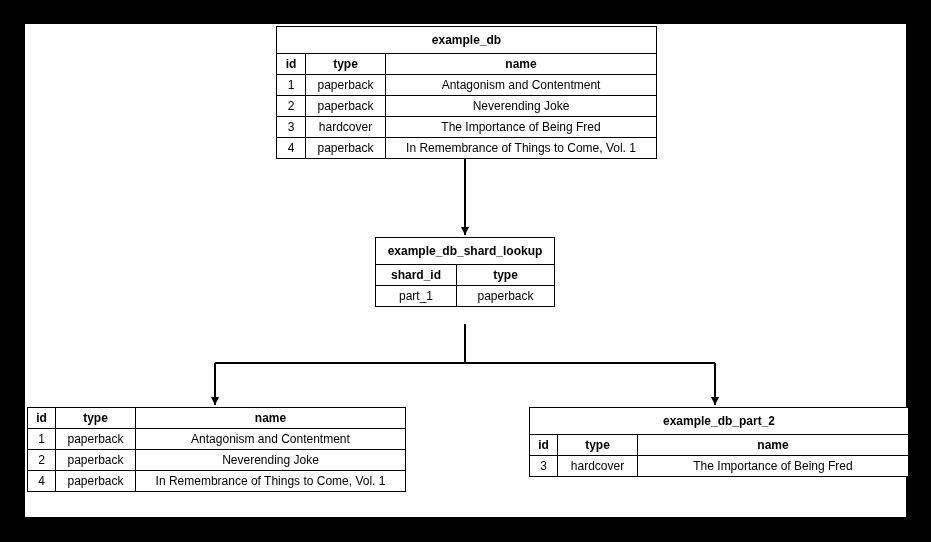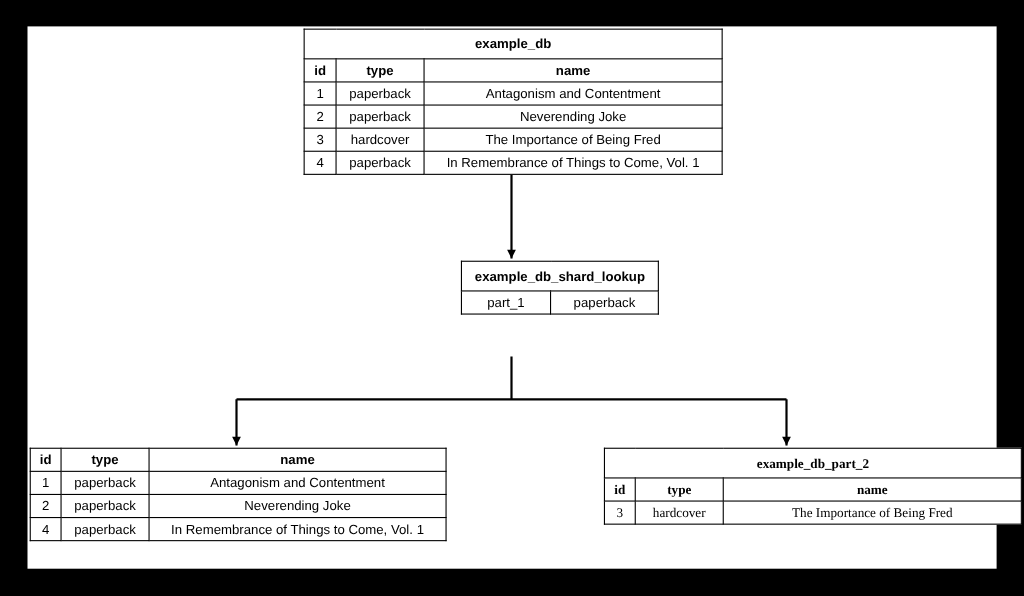--- a/index.html
+++ b/index.html
@@ -52,23 +52,23 @@
     font-weight: normal;
   }
   table.dbtable tr.title-row th {
     height: 26px;
     font-weight: bold;
   }
   table.dbtable tr.header-row th {
     font-weight: bold;
   }
   #tbl-example-db   { left: 251px; top: 2px;   width: 380px; }
-  #tbl-shard-lookup { left: 350px; top: 213px; width: 179px; margin-left: 44px; }
+  #tbl-shard-lookup { left: 350px; top: 213px; width: 179px; }
   #tbl-part-1       { left: 2px;   top: 383px; width: 378px; }
-  #tbl-part-2       { left: 524px; top: 383px; width: 379px; font-family: Liberation Serif, serif; }
+  #tbl-part-2       { left: 504px; top: 383px; width: 379px; }
 </style>
 </head>
 <body>
 
 <div class="frame">
   <div class="canvas">
 
     <svg class="connectors" viewBox="0 0 881 493" xmlns="http://www.w3.org/2000/svg">
       <defs>
         <marker id="arrowhead" markerUnits="userSpaceOnUse" markerWidth="12" markerHeight="12" refX="9" refY="5" orient="auto">
@@ -121,20 +121,24 @@
 
     <table class="dbtable" id="tbl-shard-lookup">
       <colgroup>
           <col style="width:81px">
           <col style="width:98px">
         </colgroup>
       <tbody>
           <tr class="title-row">
         <th colspan="2">example_db_shard_lookup</th>
       </tr>
+      <tr class="header-row">
+        <th>shard_id</th>
+        <th>type</th>
+      </tr>
       <tr>
         <td>part_1</td>
         <td>paperback</td>
       </tr>
     </tbody>
       </table>
 
     <table class="dbtable" id="tbl-part-1">
       <colgroup>
           <col style="width:28px">

